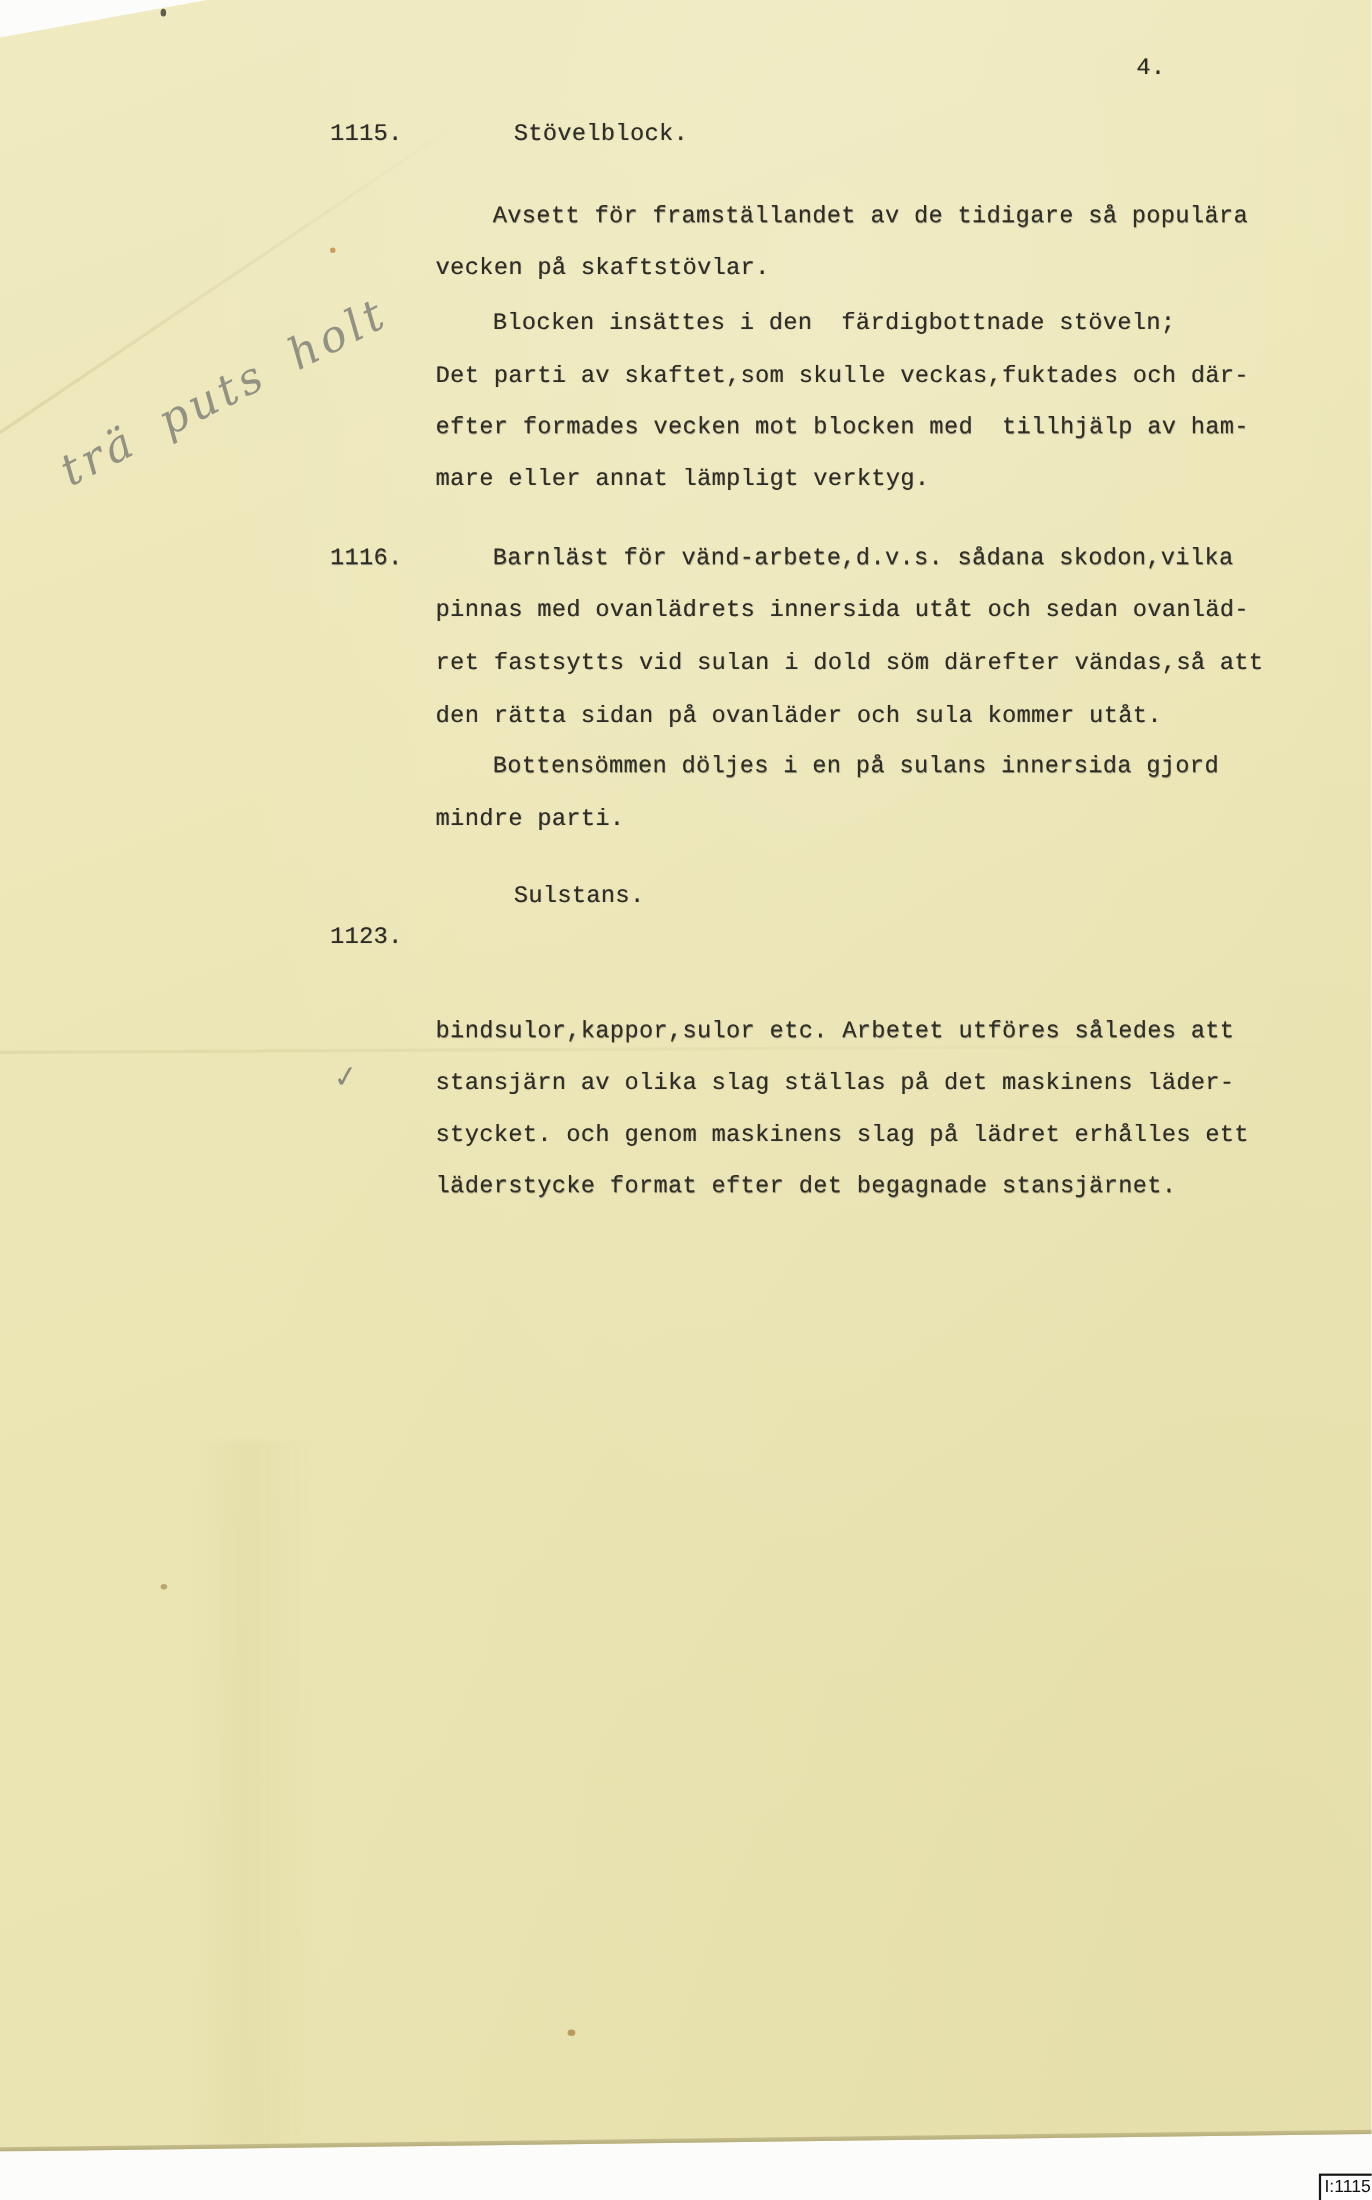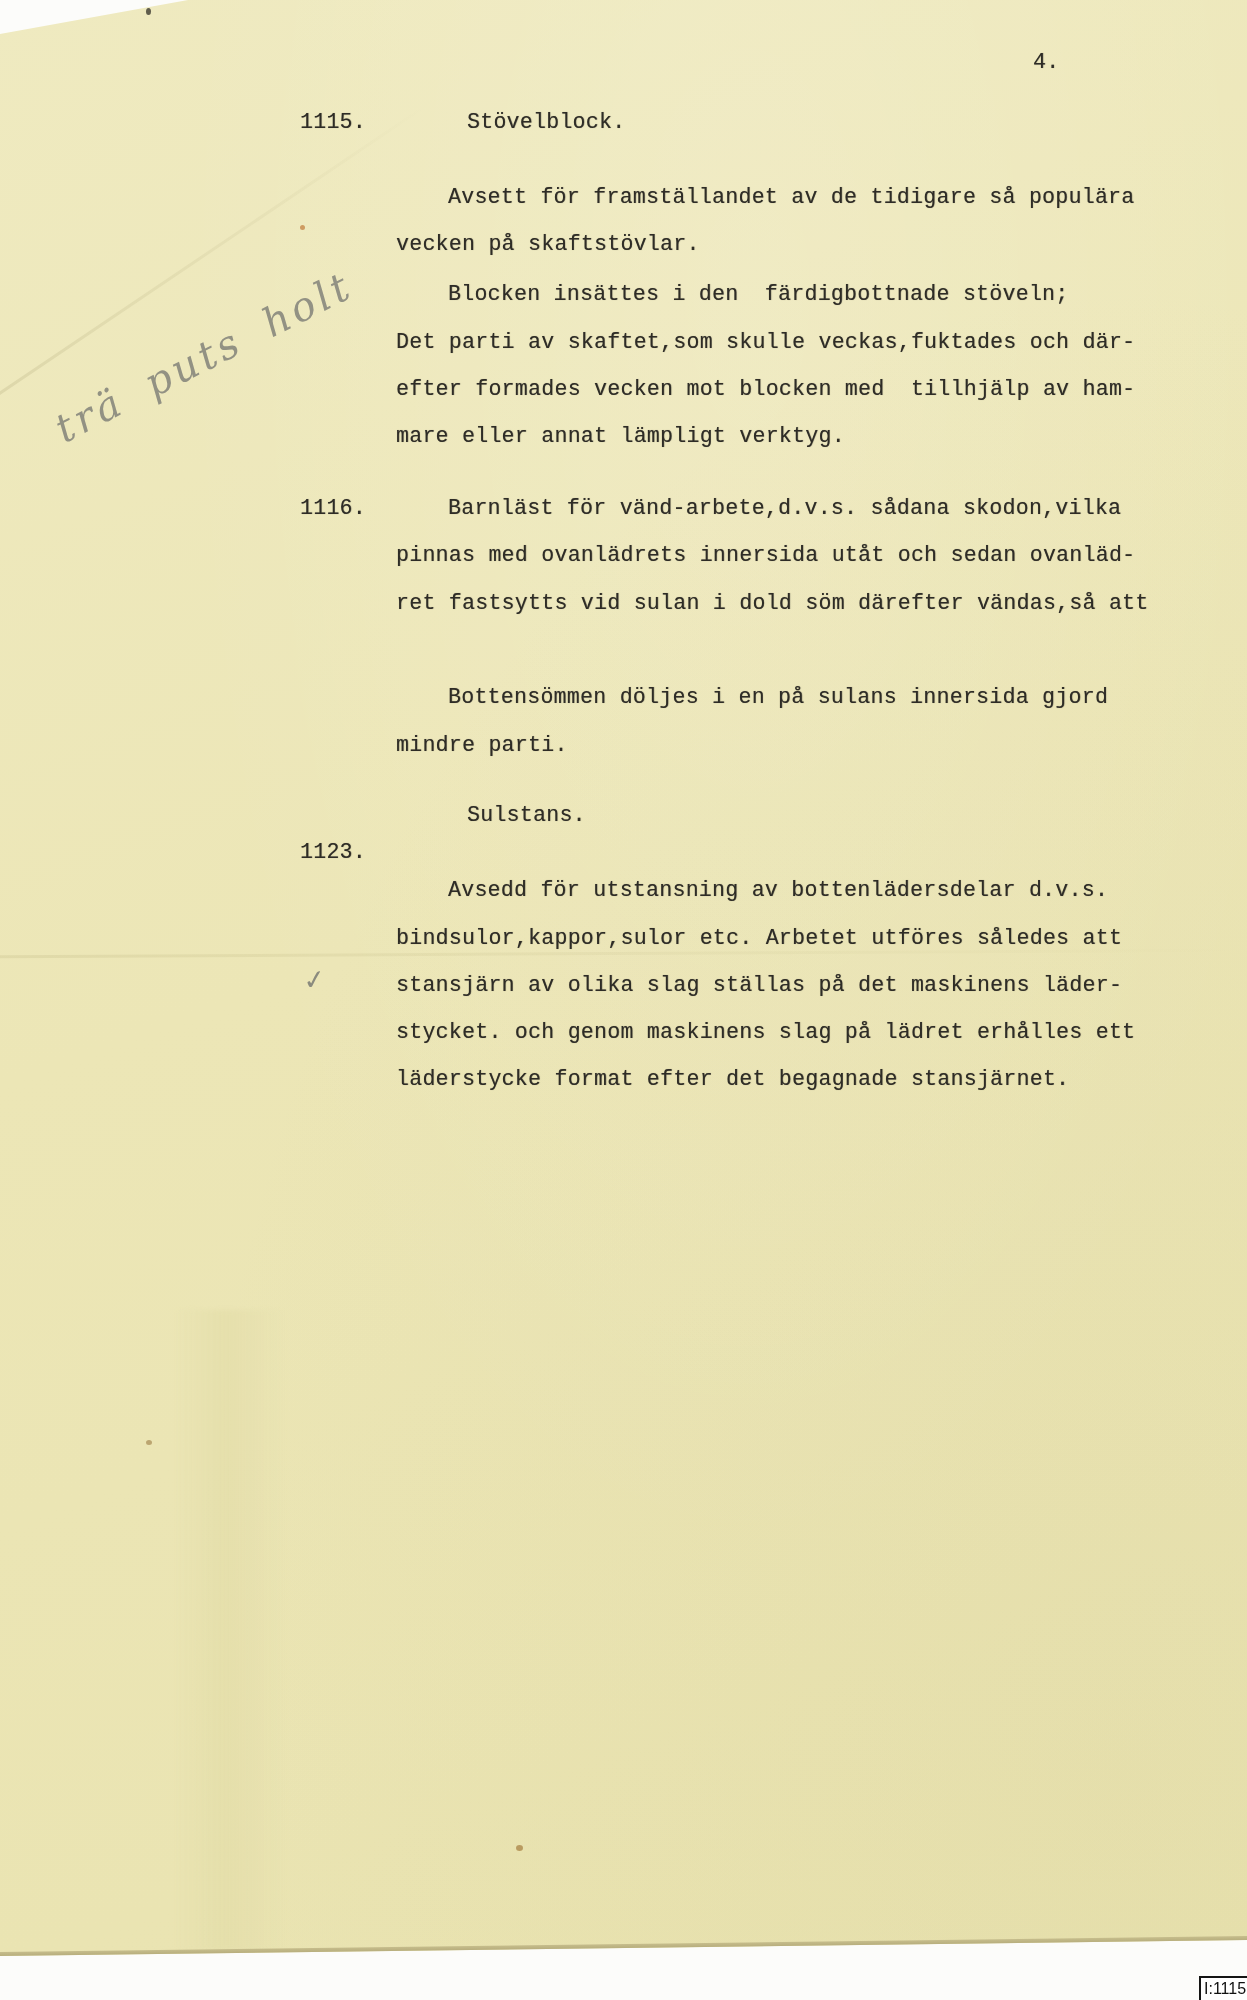--- a/index.html
+++ b/index.html
@@ -100,26 +100,26 @@
   <div class="mono bodyln" style="top:232px">vecken på skaftstövlar.</div>
   <div class="mono indent" style="top:282px">Blocken insättes i den  färdigbottnade stöveln;</div>
   <div class="mono bodyln" style="top:330px">Det parti av skaftet,som skulle veckas,fuktades och där-</div>
   <div class="mono bodyln" style="top:377px">efter formades vecken mot blocken med  tillhjälp av ham-</div>
   <div class="mono bodyln" style="top:424px">mare eller annat lämpligt verktyg.</div>
 
   <div class="mono secnum" style="top:496px">1116.</div>
   <div class="mono indent" style="top:496px">Barnläst för vänd-arbete,d.v.s. sådana skodon,vilka</div>
   <div class="mono bodyln" style="top:543px">pinnas med ovanlädrets innersida utåt och sedan ovanläd-</div>
   <div class="mono bodyln" style="top:591px">ret fastsytts vid sulan i dold söm därefter vändas,så att</div>
+  <div class="mono bodyln" style="top:639px">den rätta sidan på ovanläder och sula kommer utåt.</div>
   <div class="mono indent" style="top:685px">Bottensömmen döljes i en på sulans innersida gjord</div>
   <div class="mono bodyln" style="top:733px">mindre parti.</div>
 
   <div class="mono secnum" style="top:840px">1123.</div>
   <div class="mono sectitle" style="top:803px">Sulstans.</div>
-  <div class="mono indent" style="top:878px">Avsedd för utstansning av bottenlädersdelar d.v.s.</div>
   <div class="mono bodyln" style="top:926px">bindsulor,kappor,sulor etc. Arbetet utföres således att</div>
   <div class="mono bodyln" style="top:973px">stansjärn av olika slag ställas på det maskinens läder-</div>
   <div class="mono bodyln" style="top:1020px">stycket. och genom maskinens slag på lädret erhålles ett</div>
   <div class="mono bodyln" style="top:1067px">läderstycke format efter det begagnade stansjärnet.</div>
 
 </div>
 
 <div class="corner-label">I:1115</div>
 
 </body></html>

